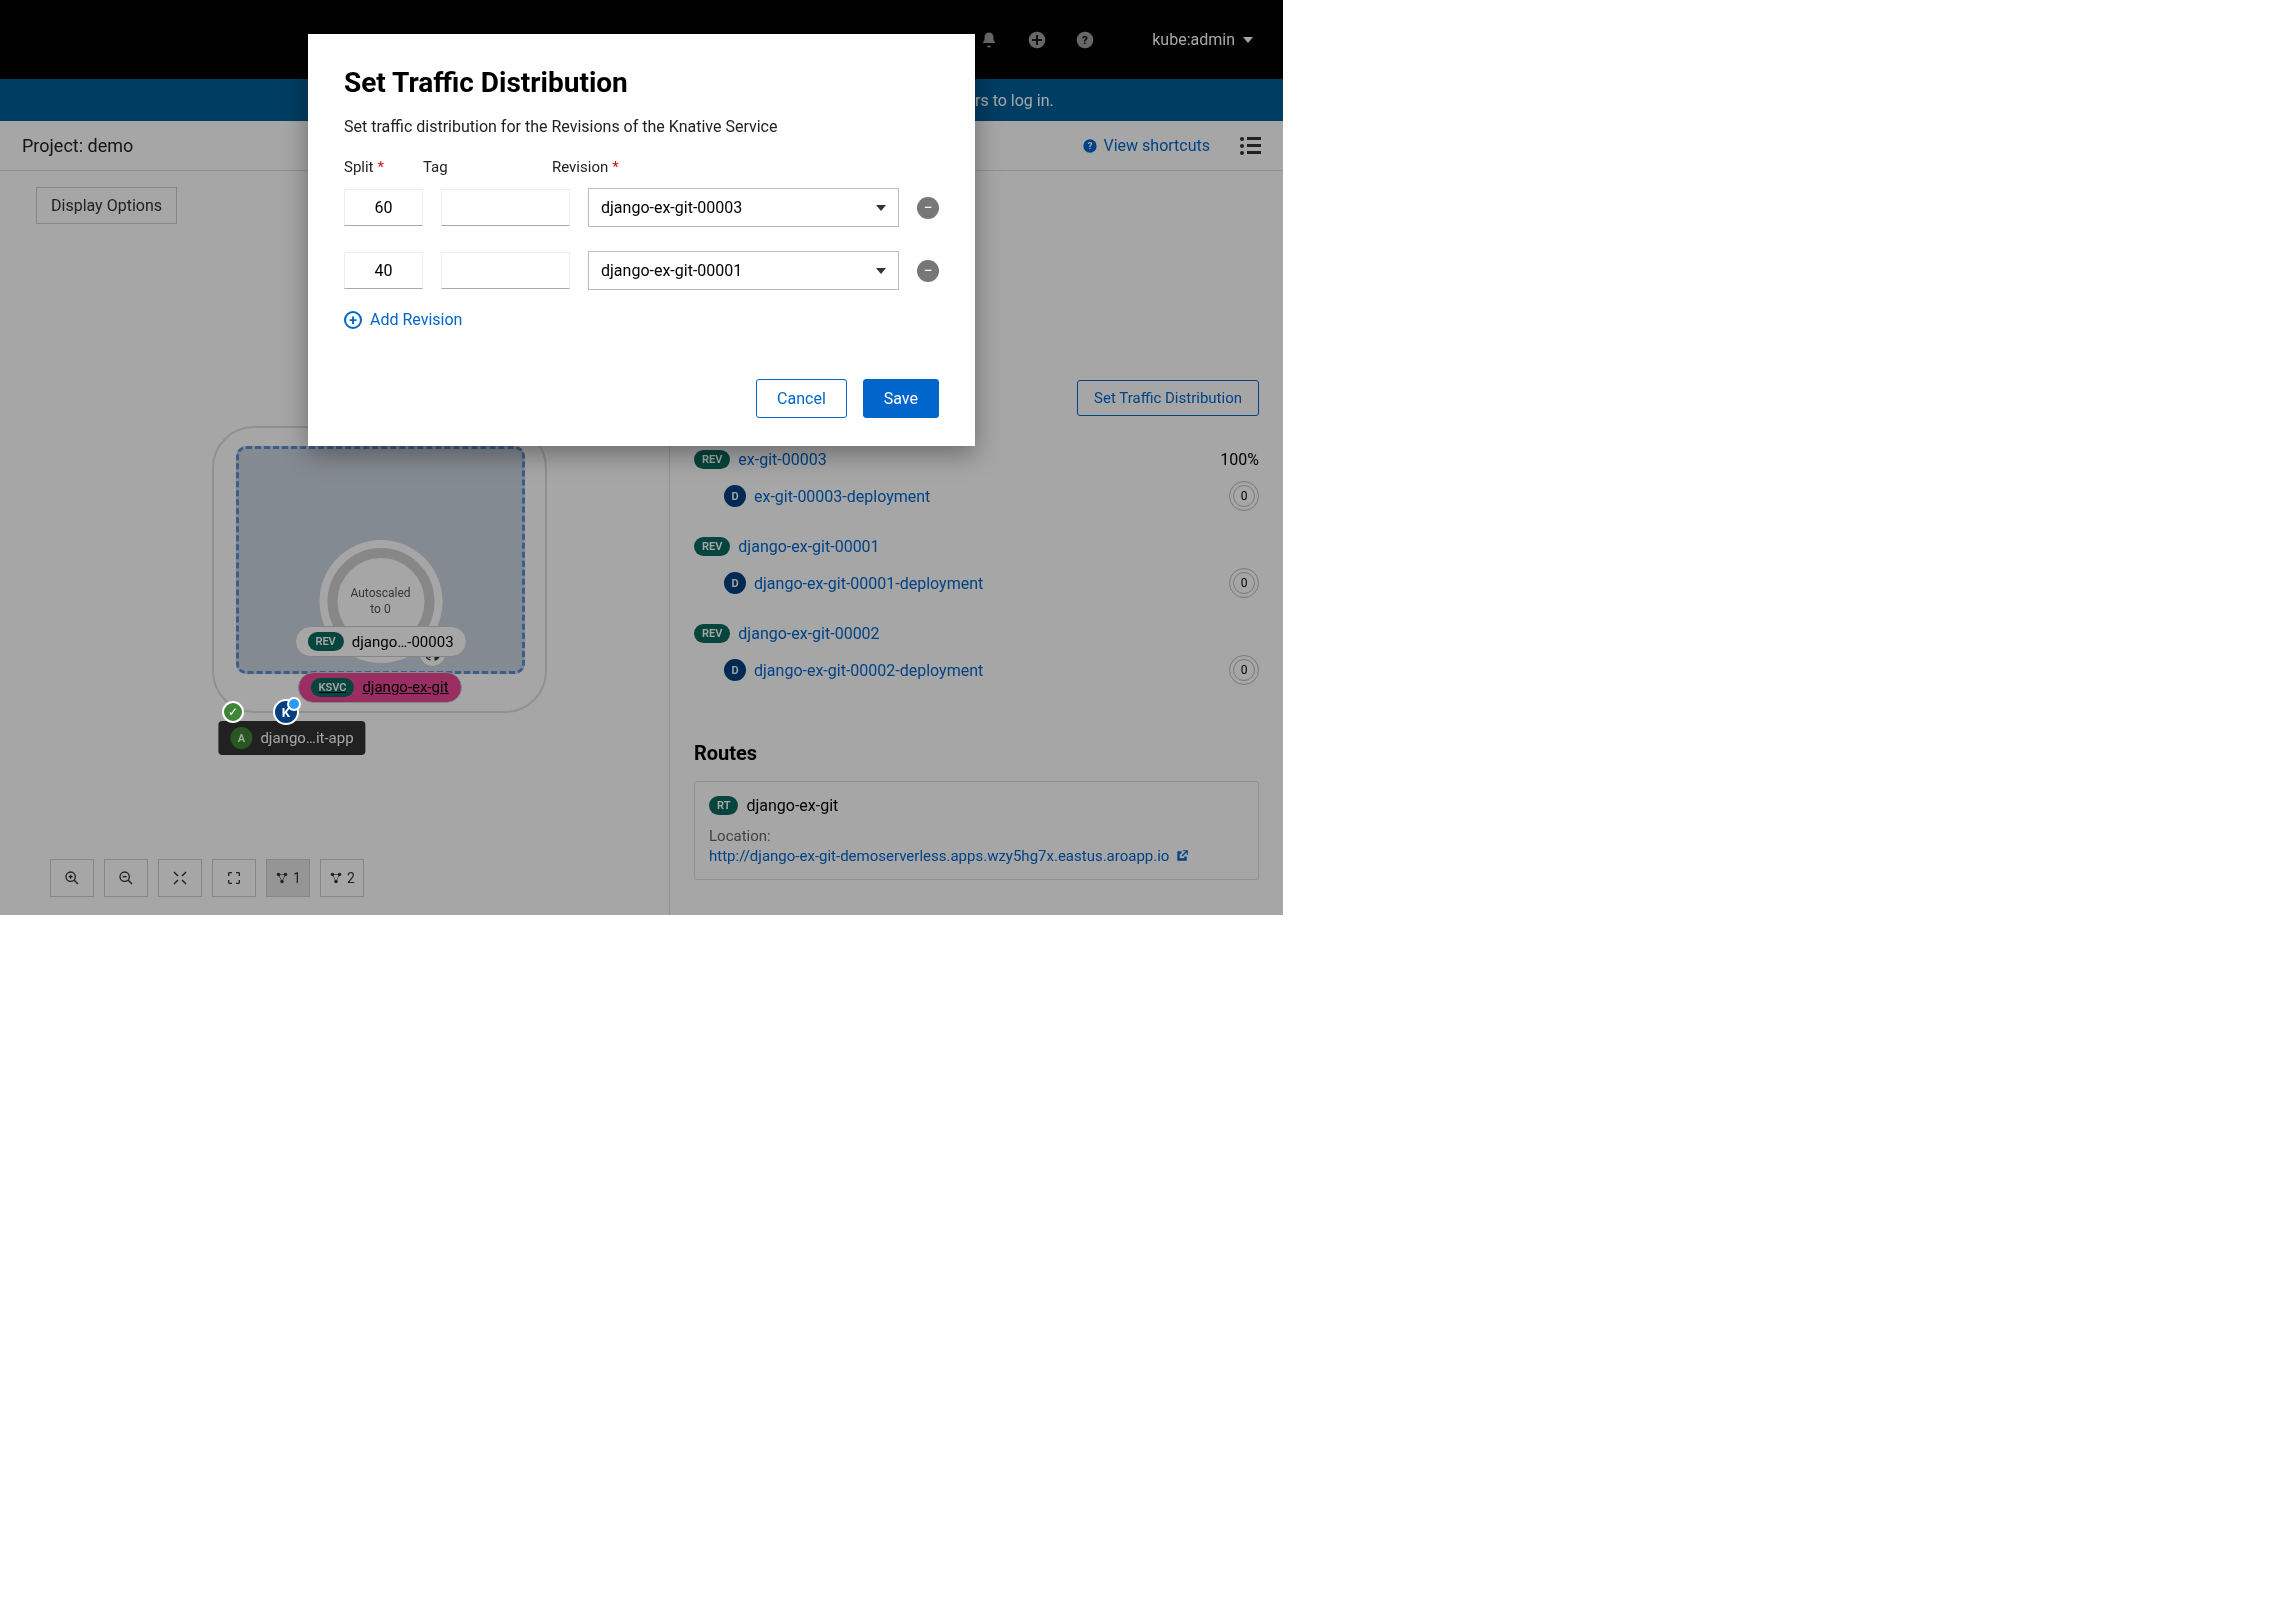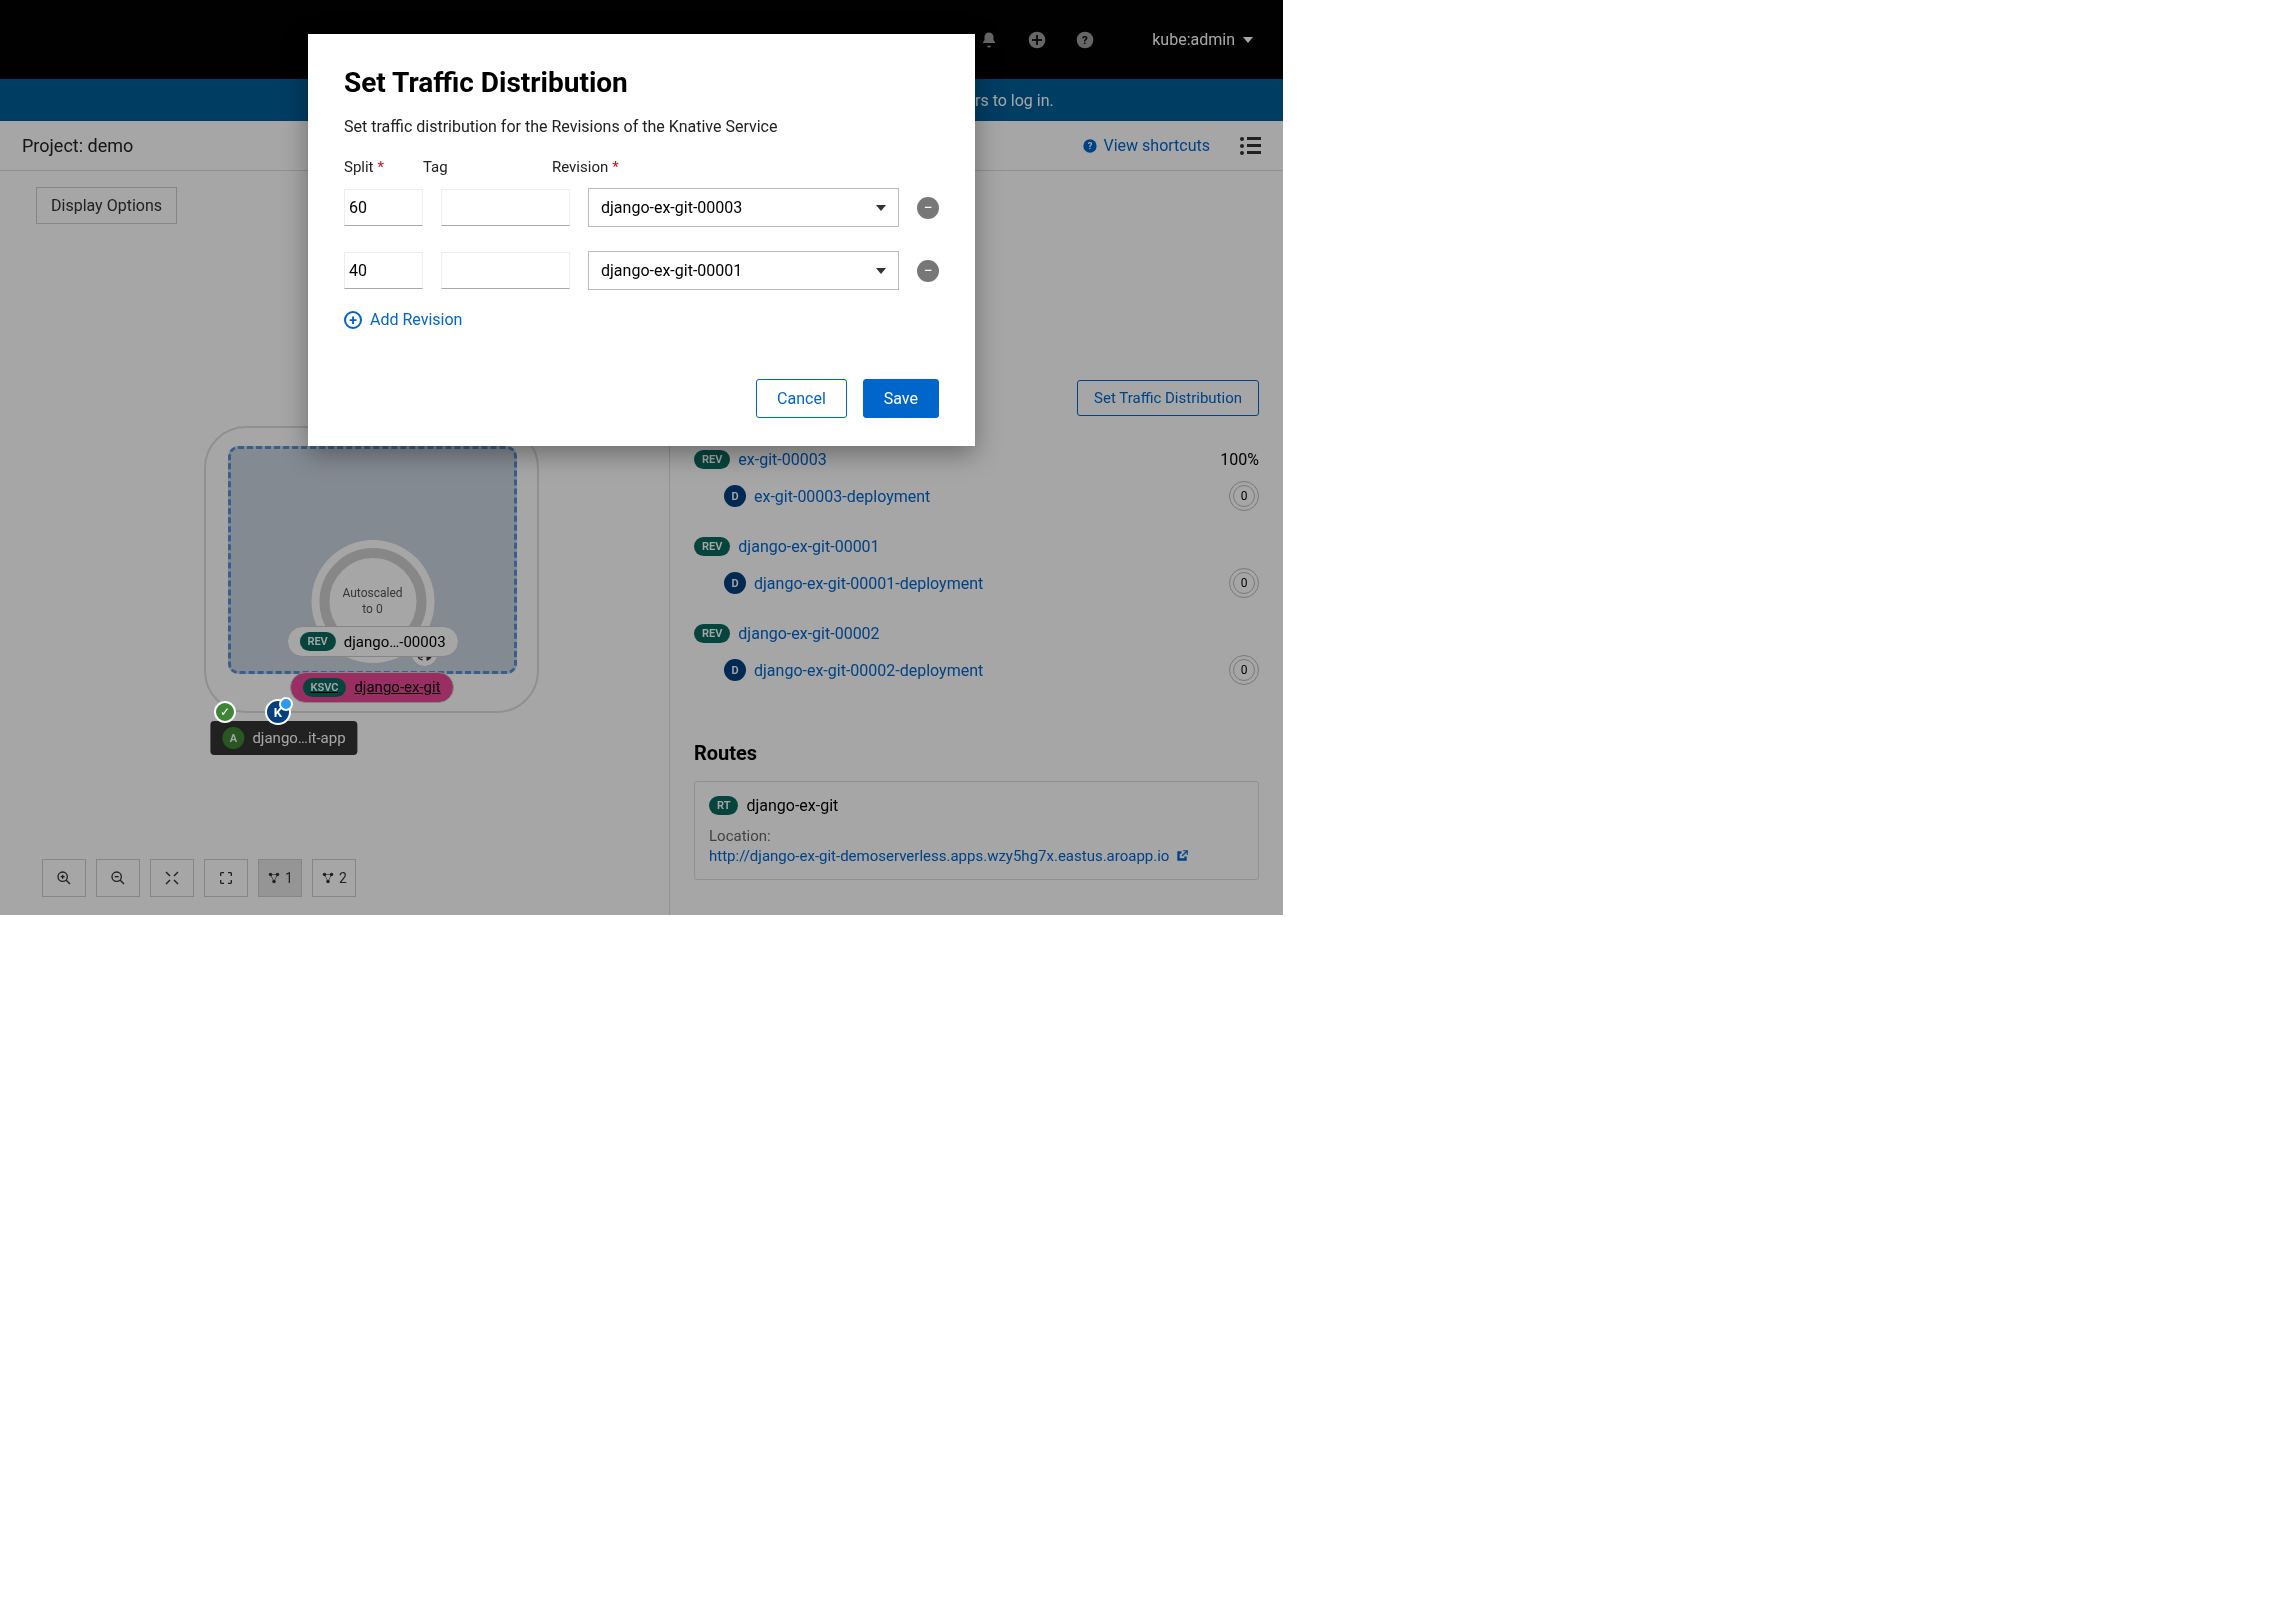--- a/index.html
+++ b/index.html
@@ -23,21 +23,21 @@
   .listicon { display: inline-flex; flex-direction: column; gap: 3px; }
   .listicon .row { display: flex; gap: 3px; align-items: center; }
   .listicon .dot { width: 4px; height: 4px; background: #333; border-radius: 50%; }
   .listicon .bar { width: 14px; height: 3px; background: #333; }
 
   
   .displaybar { height: 53px; display: flex; align-items: center; padding-left: 36px; }
   .displaybtn { border: 1px solid #ccc; padding: 8px 14px; font-size: 16px; background: #fff; color:#333;margin-top:15px; }
 
   
-  .canvas { position: absolute; left: 0; top: 224px; width: 568px; bottom: 0; }
+  .canvas { position: absolute; left: 8px; top: 224px; width: 568px; bottom: 0; }
   .toolbar-bottom { position: absolute; bottom: 18px; left: 42px; display: flex; gap: 10px; }
   .toolbtn { width: 44px; height: 38px; border: 1px solid #ccc; background: #fff; display: inline-flex; align-items: center; justify-content: center; color: #333; font-size: 14px; }
   .toolbtn.active { background: #e5e5e5; }
   .toolbtn .txt { margin-left: 4px; font-size: 14px; }
 
   
   .topogroup { position: absolute; left: 204px; top: 202px; width: 335px; height: 287px; border: 2px solid #ddd; border-radius: 42px; background: #fff; }
   .innerbox { position: absolute; left: 22px; top: 18px; width: 289px; height: 228px; border: 3px dashed #5A8FD6; border-radius: 10px; background: #cbd5e1; }
   .donut { position: absolute; left: 50%; top: 91px; transform: translateX(-50%); width: 123px; height: 123px; border-radius: 50%; background: #fff; }
   .donut::before { content:""; position:absolute; inset:8px; border:10px solid #d0d0d0; border-radius:50%; }
@@ -85,21 +85,21 @@
   .modal { background:#fff; width:667px; margin-top:34px; padding:32px 36px 28px; box-shadow:0 8px 24px rgba(0,0,0,0.35); }
   .modal h2 { font-size:28px; font-weight:700; margin-bottom:18px; }
   .modal .desc { font-size:16px; margin-bottom:22px; color:#222; }
   .colheads { display:flex; margin-bottom:12px; }
   .colheads .col { font-size:15px; color:#222; }
   .colheads .col .req { color:#c9190b; margin-left:4px; }
   .colheads .c-split { width:79px; }
   .colheads .c-tag { width:129px; }
   .colheads .c-rev { flex:1; }
   .formrow { display:flex; gap:18px; align-items:center; margin-bottom:24px; }
-  .formrow input[type=text] { border:none; border-bottom:1px solid #aaa; padding:8px 4px; font-size:16px; outline:none; border-top:1px solid #eee; border-left:1px solid #eee; border-right:1px solid #eee; }
+  .formrow input[type=text] { border:none; border-bottom:1px solid #aaa; padding:8px 4px; font-size:16px; outline:none; border-top:1px solid #eee; border-left:1px solid #eee; border-right:1px solid #eee;text-align:center; }
   .formrow .split { width:79px; }
   .formrow .tag { width:129px; }
   .formrow .revsel { flex:1; border:1px solid #bbb; padding:9px 12px; font-size:16px; display:flex; align-items:center; justify-content:space-between; background:#fff; }
   .formrow .revsel .cd { width:0;height:0;border-left:5px solid transparent;border-right:5px solid transparent;border-top:6px solid #333; }
   .removebtn { width:22px; height:22px; border-radius:50%; background:#777; color:#fff; display:inline-flex; align-items:center; justify-content:center; font-size:16px; line-height:1; }
   .addrev { display:flex; align-items:center; gap:8px; color:#0066CC; font-size:16px; margin-top:-4px; }
   .addrev .plus { width:18px; height:18px; border-radius:50%; border:2px solid #0066CC; display:inline-flex; align-items:center; justify-content:center; font-weight:700; font-size:14px; line-height:1; }
   .modalbtns { display:flex; justify-content:flex-end; gap:16px; margin-top:50px;align-items:center; }
   .btn { padding:9px 20px; font-size:16px; border-radius:3px; cursor:pointer; }
   .btn.cancel { border:1px solid #0066CC; color:#0066CC; background:#fff; }

